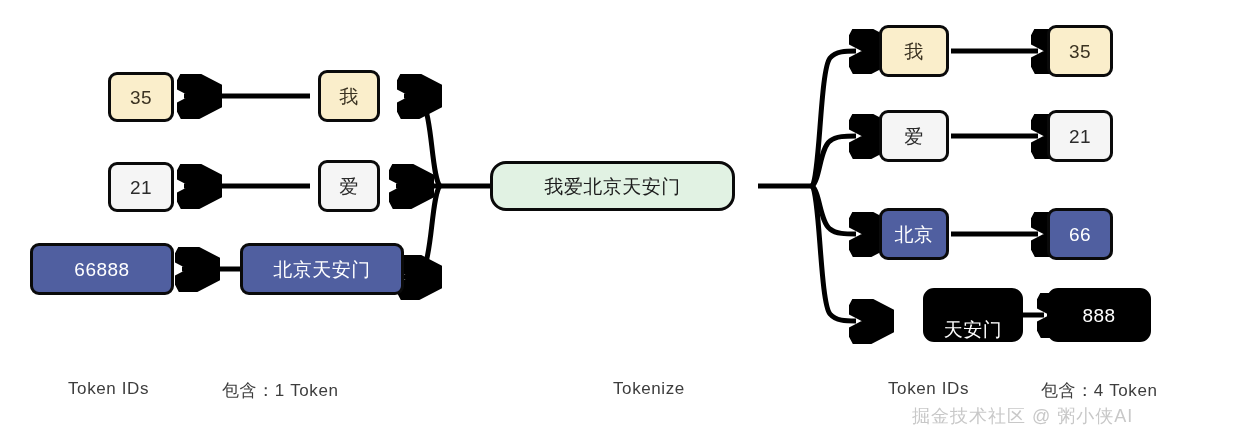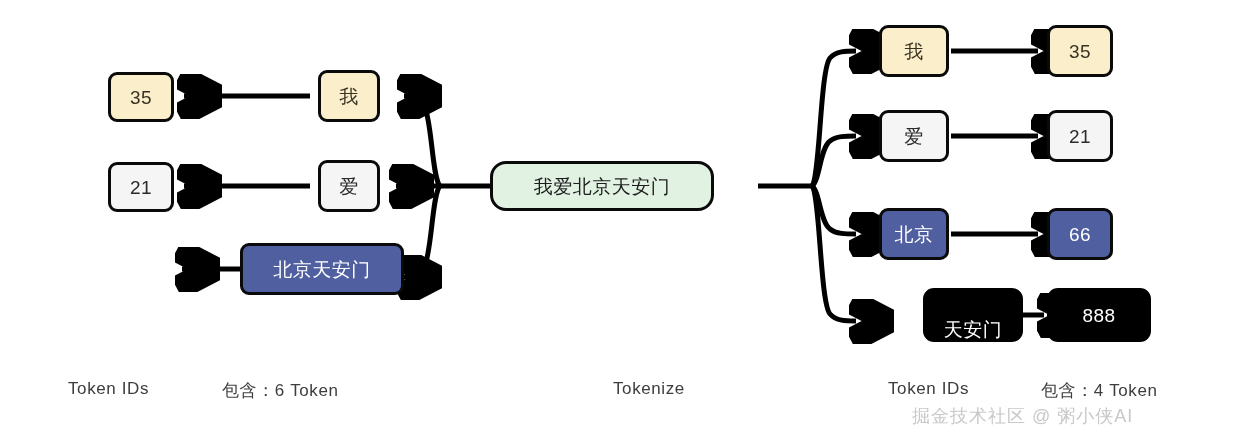--- a/index.html
+++ b/index.html
@@ -110,32 +110,35 @@
     <line x1="951" y1="234" x2="1038" y2="234" marker-end="url(#arrR)"></line>
     <line x1="983" y1="315" x2="1044" y2="315" marker-end="url(#arrR)"></line>
   </svg>
 
   <div class="node n-cream" style="left:108px; top:72px; width:66px; height:50px;">
     <span>35</span>
   </div>
   <div class="node n-white" style="left:108px; top:162px; width:66px; height:50px;">
     <span>21</span>
   </div>
+  <div class="node n-blue" style="left:30px; top:243px; width:144px; height:52px;">
+    <span>66888</span>
+  </div>
 
   <div class="node n-cream" style="left:318px; top:70px; width:62px; height:52px;">
     <span>我</span>
   </div>
   <div class="node n-white" style="left:318px; top:160px; width:62px; height:52px;">
     <span>爱</span>
   </div>
   <div class="node n-blue" style="left:240px; top:243px; width:164px; height:52px;">
     <span>北京天安门</span>
   </div>
 
-  <div class="node n-green" style="left:490px; top:161px; width:224px; height:50px; border-radius:16px;">
+  <div class="node n-green" style="left:490px; top:161px; width:245px; height:50px; border-radius:16px;">
     <span>我爱北京天安门</span>
   </div>
 
   <div class="node n-cream" style="left:879px; top:25px; width:70px; height:52px;">
     <span>我</span>
   </div>
   <div class="node n-white" style="left:879px; top:110px; width:70px; height:52px;">
     <span>爱</span>
   </div>
   <div class="node n-blue" style="left:879px; top:208px; width:70px; height:52px;">
@@ -152,21 +155,21 @@
     <span>21</span>
   </div>
   <div class="node n-blue" style="left:1047px; top:208px; width:66px; height:52px;">
     <span>66</span>
   </div>
   <div class="node n-black" style="left:1047px; top:288px; width:104px; height:54px; border-radius:11px;">
     <span>888</span>
   </div>
 
   <div class="caption" style="left:68px; top:379px;">Token IDs</div>
-  <div class="caption" style="left:222px; top:379px;">包含：6 Token</div>
+  <div class="caption" style="left:222px; top:379px;">包含：1 Token</div>
 
   <div class="caption" style="left:578px; top:379px;margin-left:35px;">Tokenize</div>
 
   <div class="caption" style="left:888px; top:379px;">Token IDs</div>
   <div class="caption" style="left:1041px; top:379px;">包含：4 Token</div>
 
   <div class="watermark" style="left:912px; top:404px;">掘金技术社区 @ 粥小侠AI</div>
 
 </div>
 

